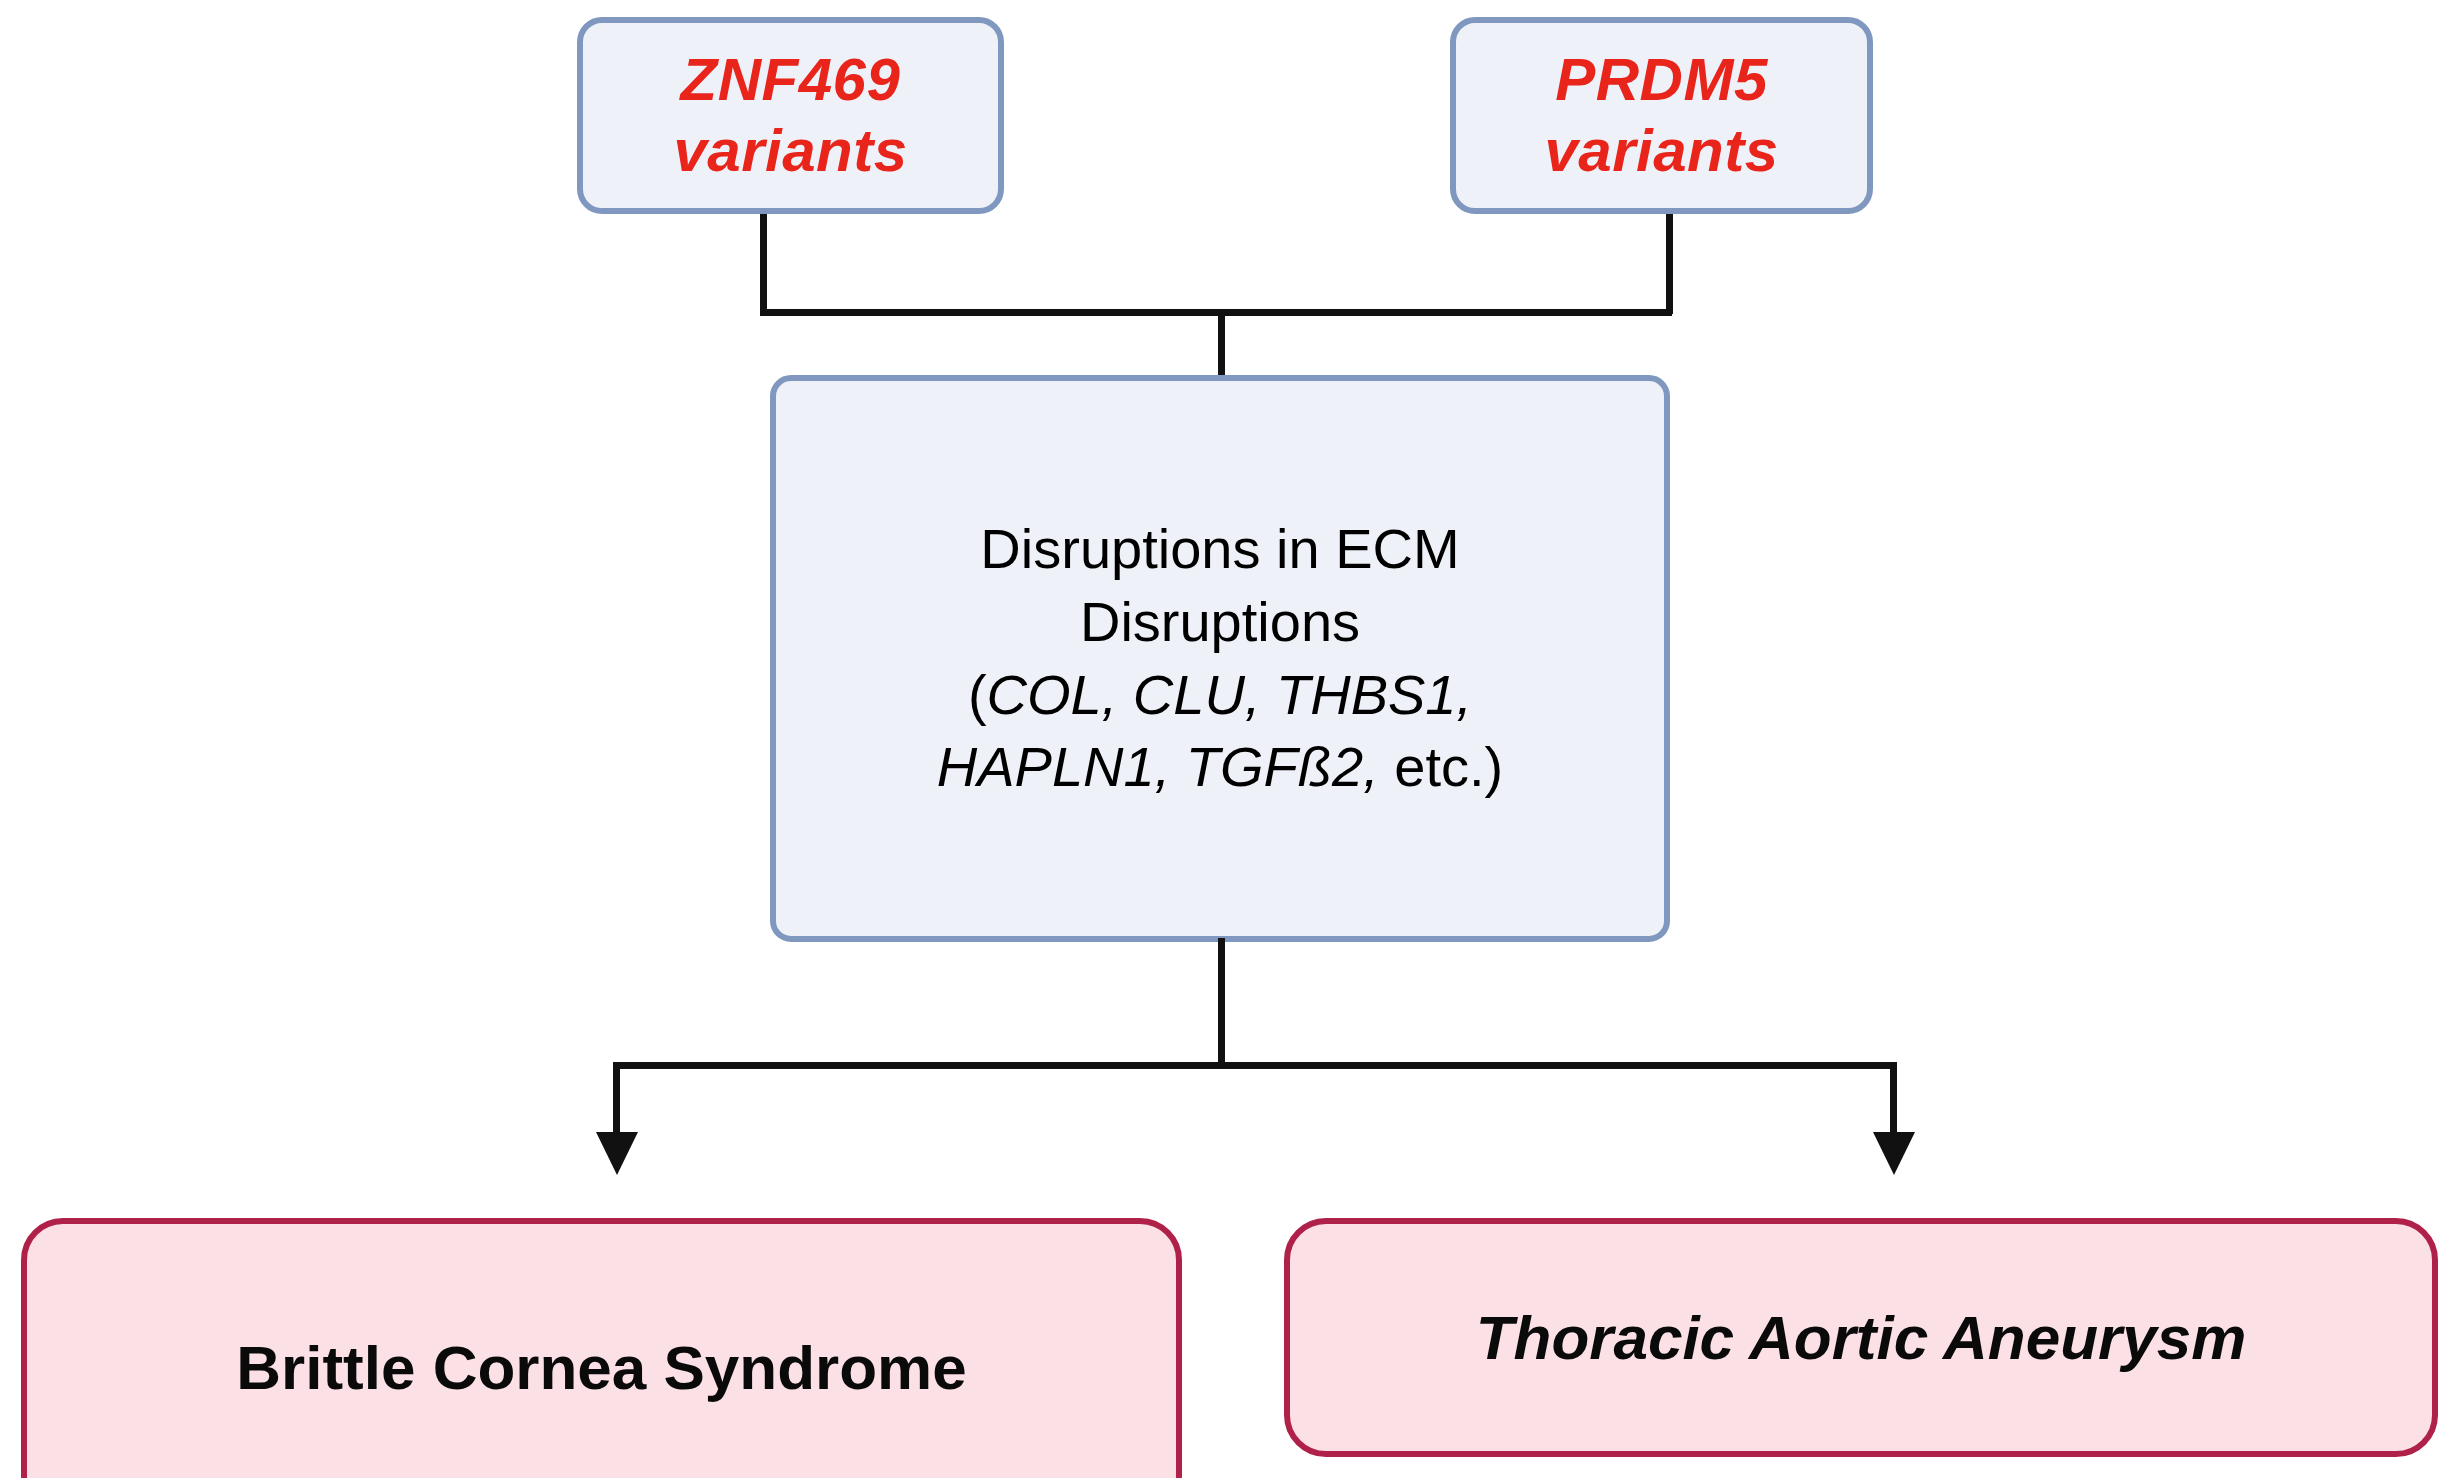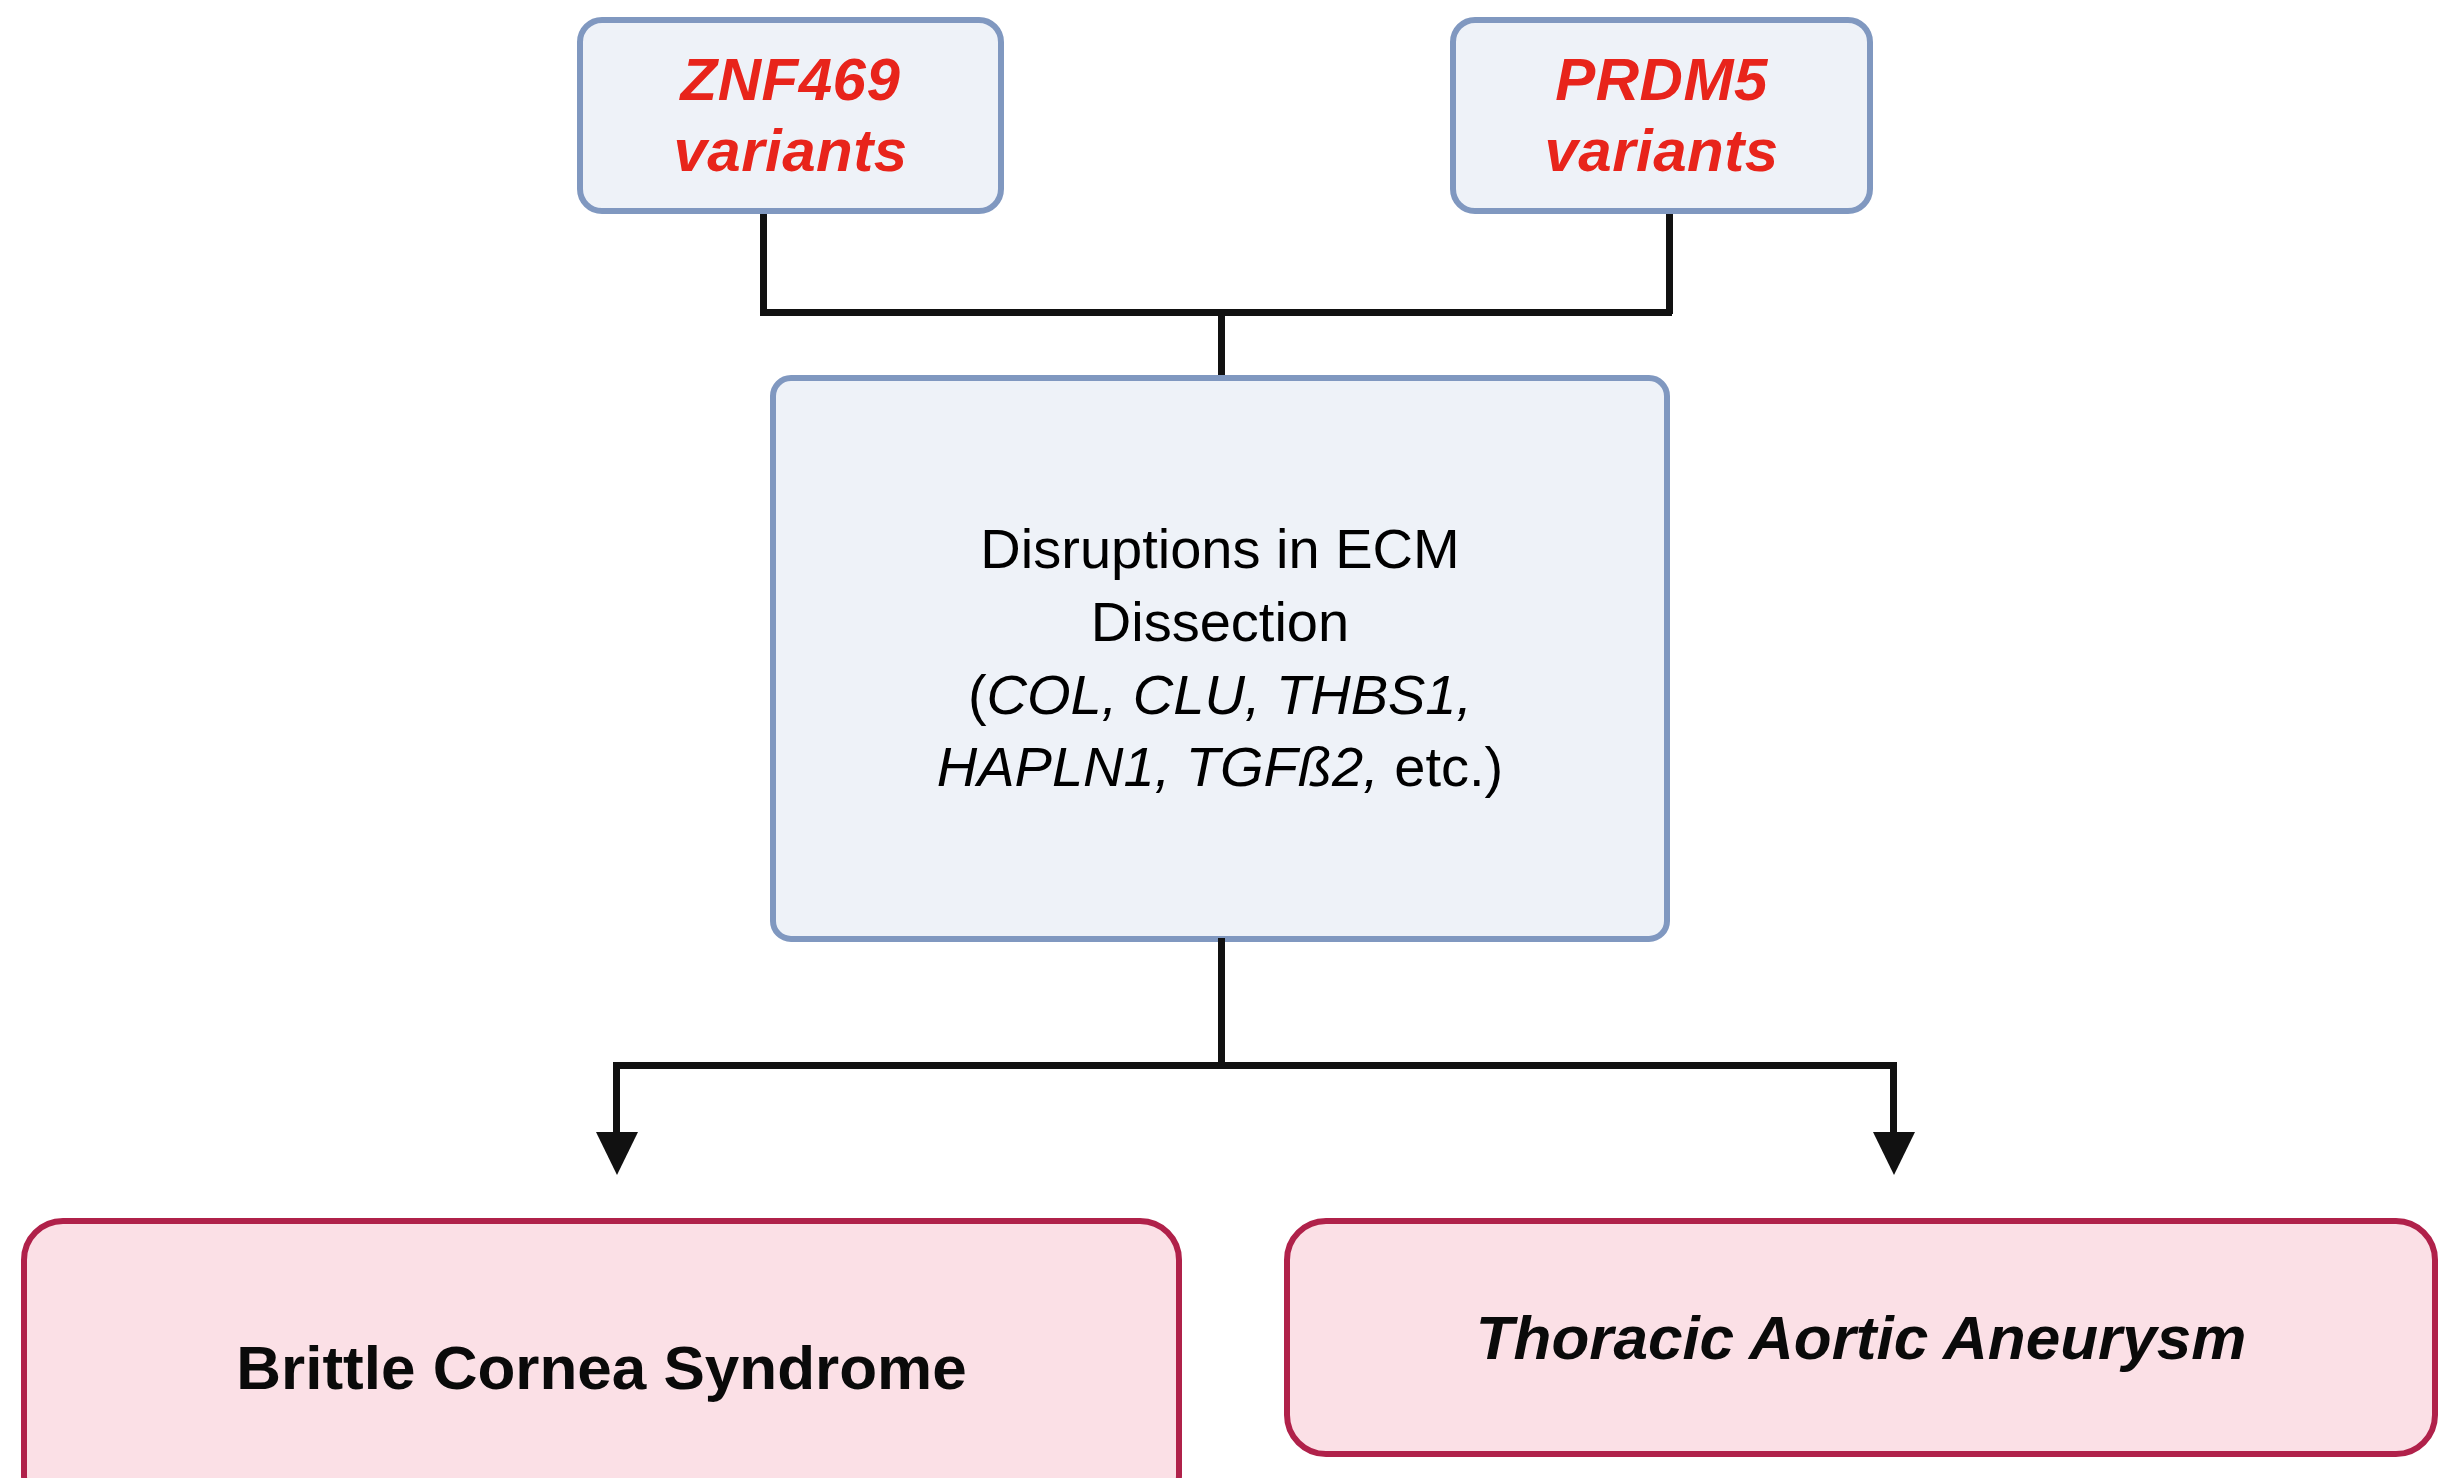--- a/index.html
+++ b/index.html
@@ -121,21 +121,21 @@
   </div>
 
   <div class="edge edge-v" id="edge-znf-stub"></div>
   <div class="edge edge-v" id="edge-prdm-stub"></div>
   <div class="edge edge-h" id="edge-top-bar"></div>
   <div class="edge edge-v" id="edge-top-drop"></div>
 
   <div class="node" id="node-ecm">
     <div class="ecm-text">
       <span>Disruptions in ECM</span><br>
-      <span>Dissection</span><br>
+      <span>Disruptions</span><br>
       <span>(</span><span class="gene">COL, CLU, THBS1,</span><br>
       <span class="gene">HAPLN1, TGFß2,</span><span> etc.)</span>
     </div>
   </div>
 
   <div class="edge edge-v" id="edge-bottom-drop"></div>
   <div class="edge edge-h" id="edge-bottom-bar"></div>
   <div class="edge edge-v" id="edge-left-stem"></div>
   <div class="edge edge-v" id="edge-right-stem"></div>
   <div class="arrowhead" id="arrow-left"></div>

